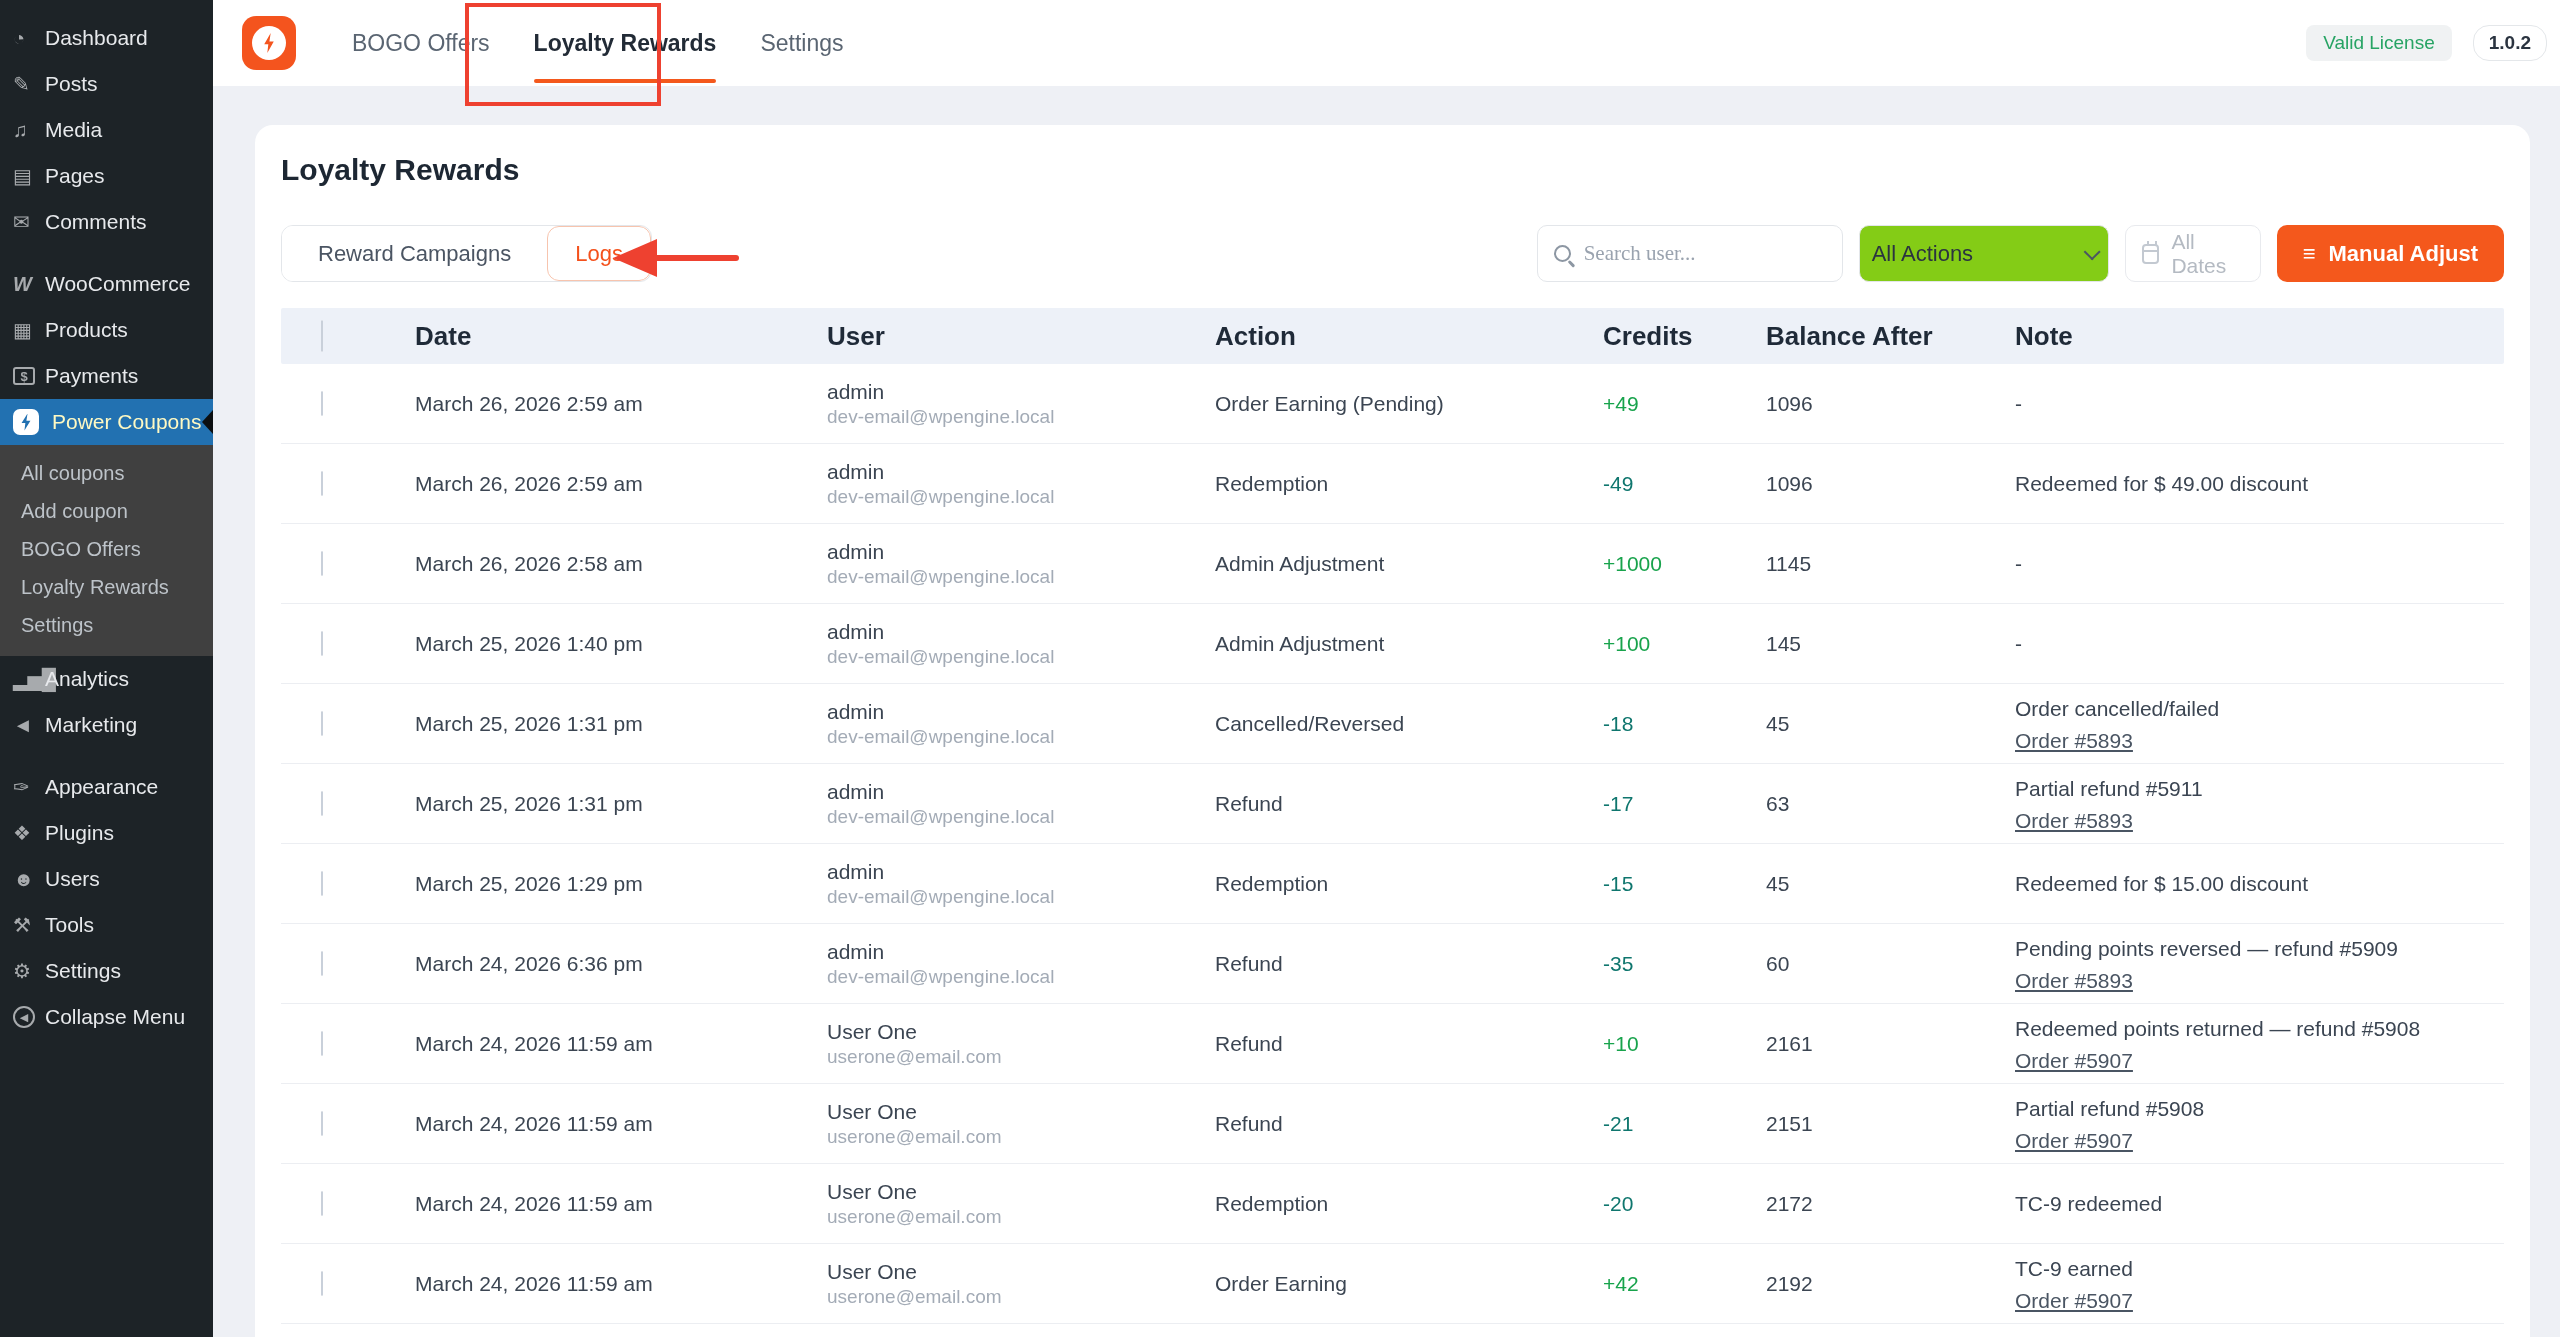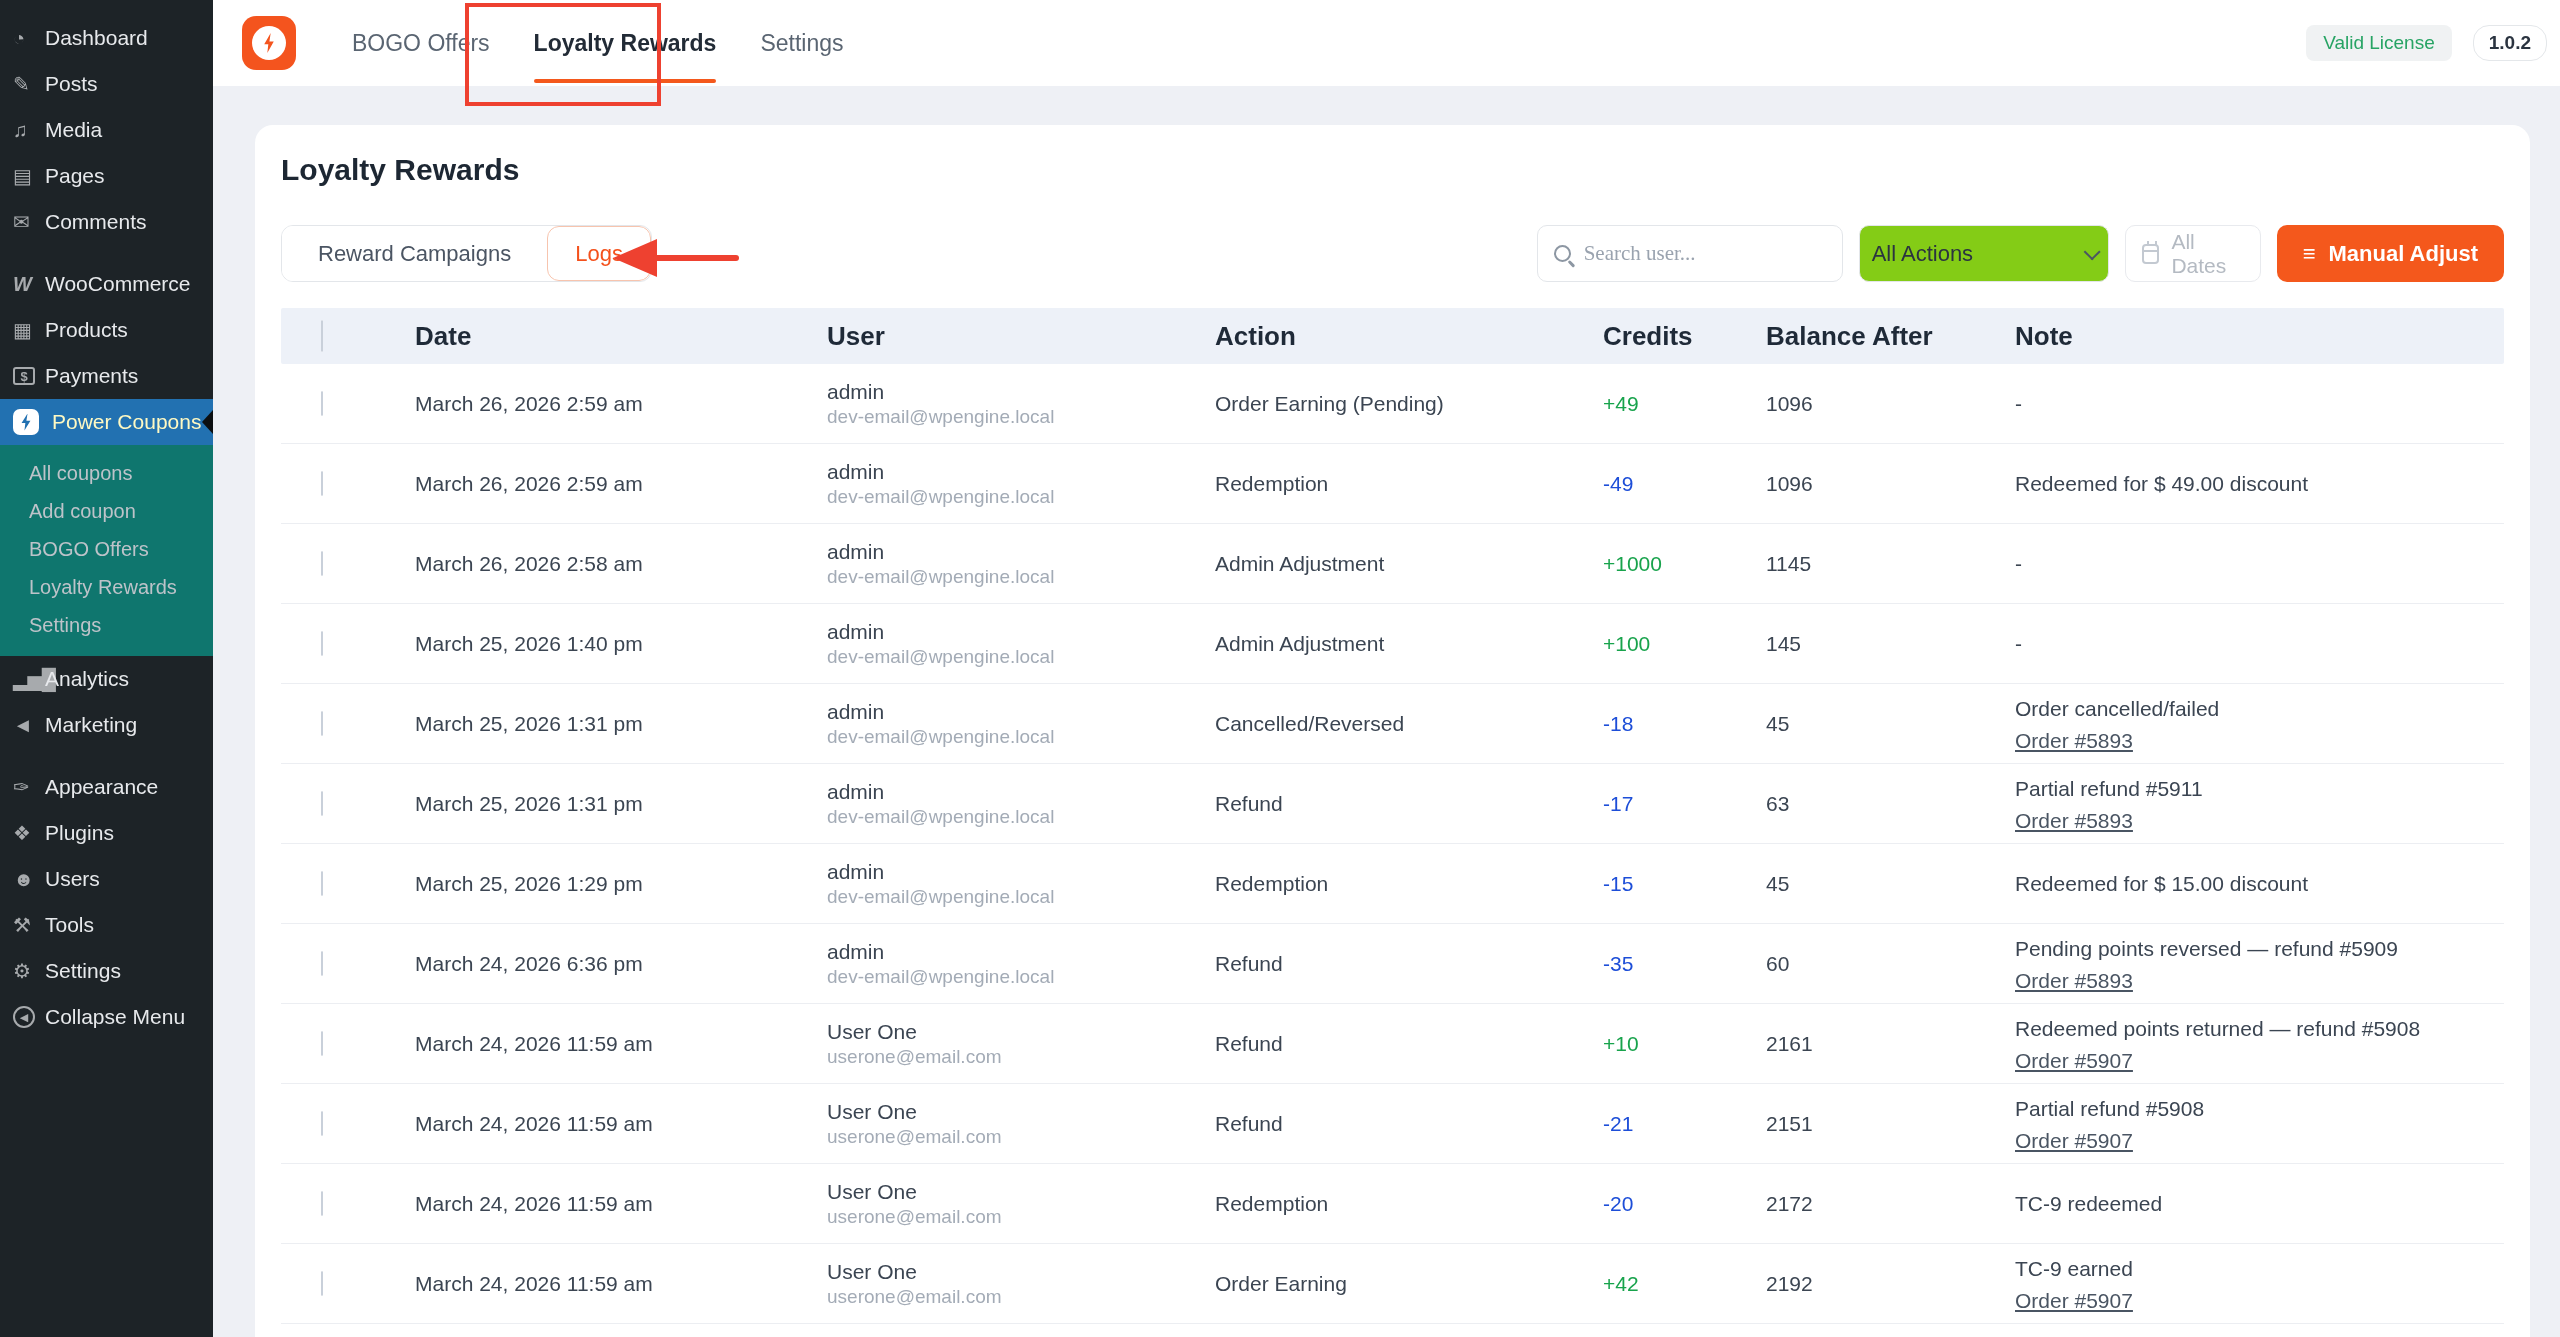--- a/index.html
+++ b/index.html
@@ -13,21 +13,21 @@
   .sb-item.gap-before { margin-top:16px; }
   .sb-item.active { background:#2271b1; color:#fef9c3; }
   .sb-item.active .sb-icon { color:#fff; }
   .sb-item.active::after { content:""; position:absolute; right:0; top:50%; transform:translateY(-50%);
       border-top:12px solid transparent; border-bottom:12px solid transparent; border-right:11px solid #0c0f11; }
   .sb-woo { font-style:italic; font-weight:bold; font-size:19px; }
   .sb-box-dollar { display:inline-flex; align-items:center; justify-content:center; width:22px; height:18px; border:2px solid #a7aaad; border-radius:3px; font-size:13px; font-weight:bold; color:#a7aaad; }
   .sb-bars { font-size:13px; letter-spacing:-1px; }
   .pc-badge { width:26px; height:26px; background:#fff; border-radius:7px; display:inline-flex; align-items:center; justify-content:center; }
   .pc-bolt { width:13px; height:17px; background:#2271b1; clip-path:polygon(62% 0, 16% 56%, 45% 56%, 38% 100%, 84% 42%, 53% 42%); }
-  .submenu { background:#0f766e; padding:9px 0 12px 16px; }
+  .submenu { background:#404040; padding:9px 0 12px 8px; }
   .submenu-item { display:block; padding:9px 0 9px 13px; color:#bdc3c9; font-size:20px; line-height:20px; cursor:pointer; }
   .collapse-item { margin-top:0; }
   .collapse-circle { display:inline-flex; align-items:center; justify-content:center; width:22px; height:22px; border-radius:50%; border:2px solid #a7aaad; font-size:11px; color:#a7aaad; }
 
   
   .topbar { position:absolute; left:213px; top:0; width:2347px; height:86px; background:#fff; display:flex; align-items:center; }
   .logo { width:54px; height:54px; background:#f4541e; border-radius:14px; margin-left:29px; display:flex; align-items:center; justify-content:center; }
   .logo-seal { width:34px; height:34px; background:#fff; border-radius:50%; display:flex; align-items:center; justify-content:center; }
   .logo-bolt { width:14px; height:20px; background:#f4541e; clip-path:polygon(62% 0, 16% 56%, 45% 56%, 38% 100%, 84% 42%, 53% 42%); }
   .top-tabs { display:flex; align-items:stretch; height:100%; margin-left:34px; }
@@ -75,21 +75,21 @@
   .t-row { display:grid; grid-template-columns:134px 412px 388px 388px 163px 249px 1fr; align-items:center; }
   .t-head { background:#edf1f8; height:56px; border-radius:2px; }
   .t-head .t-cell { font-size:26px; font-weight:bold; color:#1f2a38; }
   .t-body .t-row { height:80px; border-bottom:1px solid #eceef2; background:#fff; }
   .t-cell { font-size:21px; color:#3b4552; padding-right:10px; }
   .cb-cell { padding-left:40px; }
   .checkbox { width:21px; height:21px; border:1.5px solid #c9d0da; border-radius:6px; background:#fff; cursor:pointer; }
   .user-cell .u-name { color:#3b4552; line-height:26px; }
   .user-cell .u-email { color:#a3abb6; font-size:19px; line-height:24px; }
   .credits.pos { color:#18a34c; }
-  .credits.neg { color:#1d4ed8; }
+  .credits.neg { color:#0f766e; }
   .note-cell .n-line { line-height:27px; }
   .note-cell .n-link { display:inline-block; margin-top:6px; color:#4a5563; text-decoration:underline; cursor:pointer; line-height:25px; }
 </style>
 </head>
 <body>
 
 <aside class="sidebar">
   <div class="sb-item">
     <span class="sb-icon">◔</span>
     <span>Dashboard</span>

